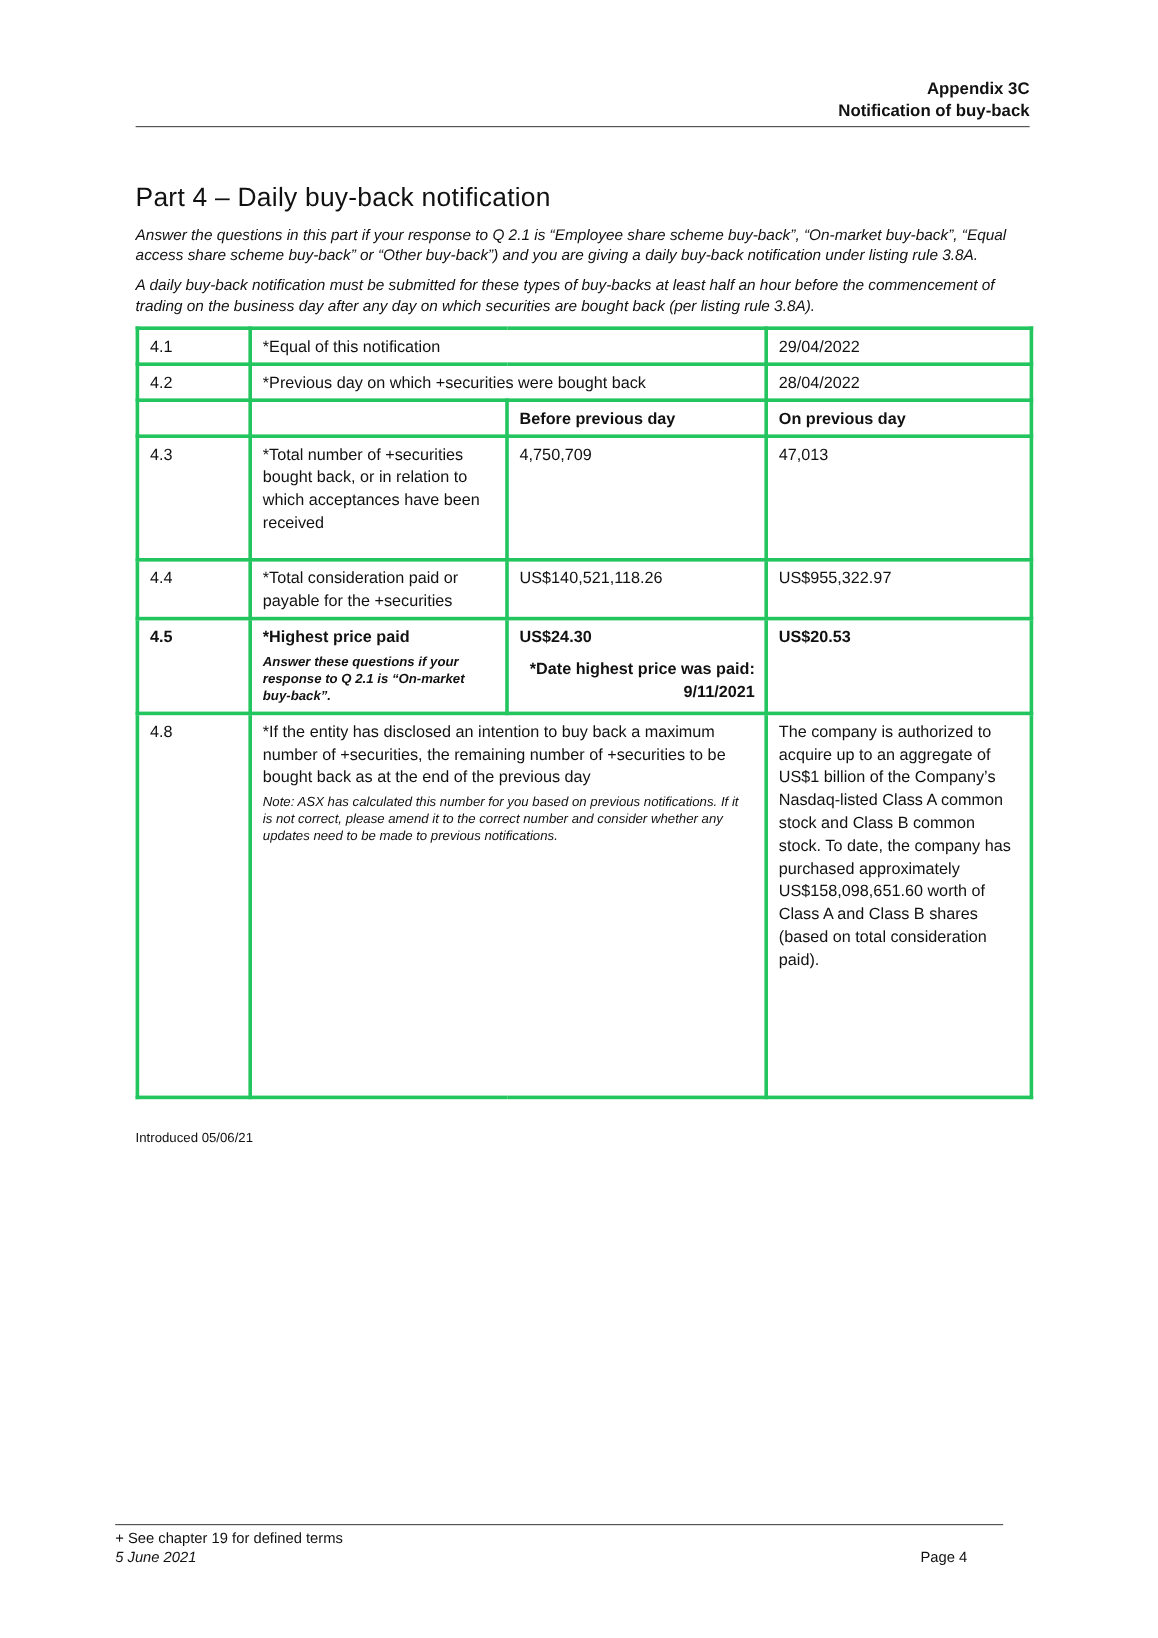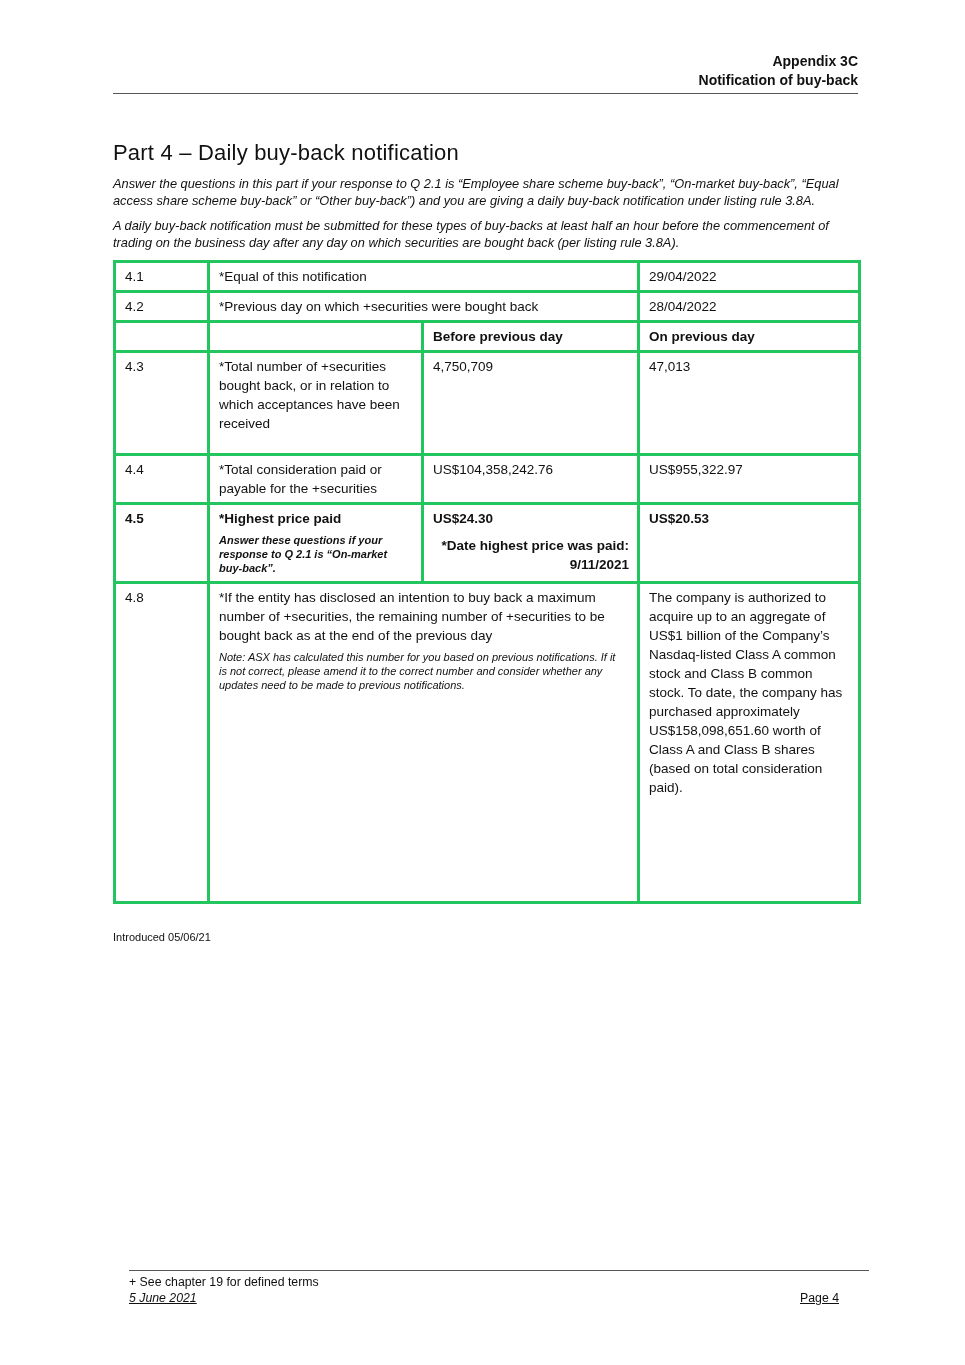--- a/index.html
+++ b/index.html
@@ -6,21 +6,21 @@
   html, body { margin: 0; padding: 0; }
   body {
     width: 965px; height: 1365px;
     position: relative;
     background: #ffffff;
     color: #111111;
     font-family: "Liberation Sans", sans-serif;
   }
   .content {
     position: absolute;
-    left: 113px; top: 0;
+    left: 113px; top: 12px;
     width: 745px;
   }
   .doc-header {
     margin-top: 52px;
     text-align: right;
     font-weight: bold;
     font-size: 14px;
     line-height: 19px;
   }
   .header-rule {
@@ -69,35 +69,34 @@
     line-height: 14px;
     padding-right: 4px;
   }
   .cell-sub { margin-top: 8px; text-align: right; }
   .introduced {
     margin: 27px 0 0 0;
     font-size: 11px;
   }
   .page-footer {
     position: absolute;
-    left: 129px; top: 1270px;
+    left: 96px; top: 1270px;
     width: 740px;
     font-size: 12.3px;
     line-height: 16px;
   }
   .footer-rule {
     border: none;
     border-top: 1px solid #555555;
     margin: 0 0 3px 0;
   }
   .footer-last {
     display: flex;
     justify-content: space-between;
     align-items: center;
-    text-decoration: underline;
   }
   .footer-date { font-style: italic; }
   .footer-page { margin-right: 30px; }
 </style>
 </head>
 <body>
 
 <div class="content">
 
   <div class="doc-header">
@@ -142,21 +141,21 @@
     <tr class="h-43">
       <td>4.3</td>
       <td>*Total number of +securities bought back, or in relation to which acceptances have been received</td>
       <td>4,750,709</td>
       <td>47,013</td>
     </tr>
 
     <tr class="h-44">
       <td>4.4</td>
       <td>*Total consideration paid or payable for the +securities</td>
-      <td>US$104,358,242.76</td>
+      <td>US$140,521,118.26</td>
       <td>US$955,322.97</td>
     </tr>
 
     <tr class="h-45">
       <td>4.5</td>
       <td>
         <div>*Highest price paid</div>
         <div class="q-note">Answer these questions if your response to Q 2.1 is “On-market buy-back”.</div>
       </td>
       <td>

